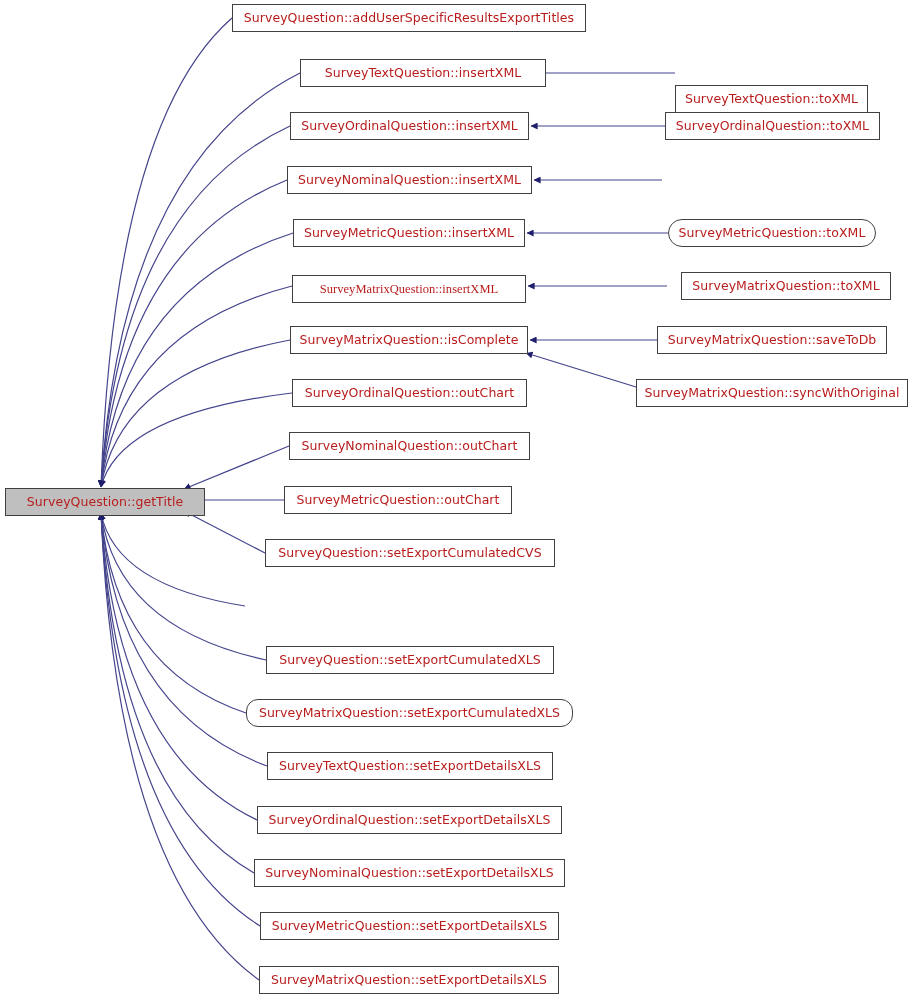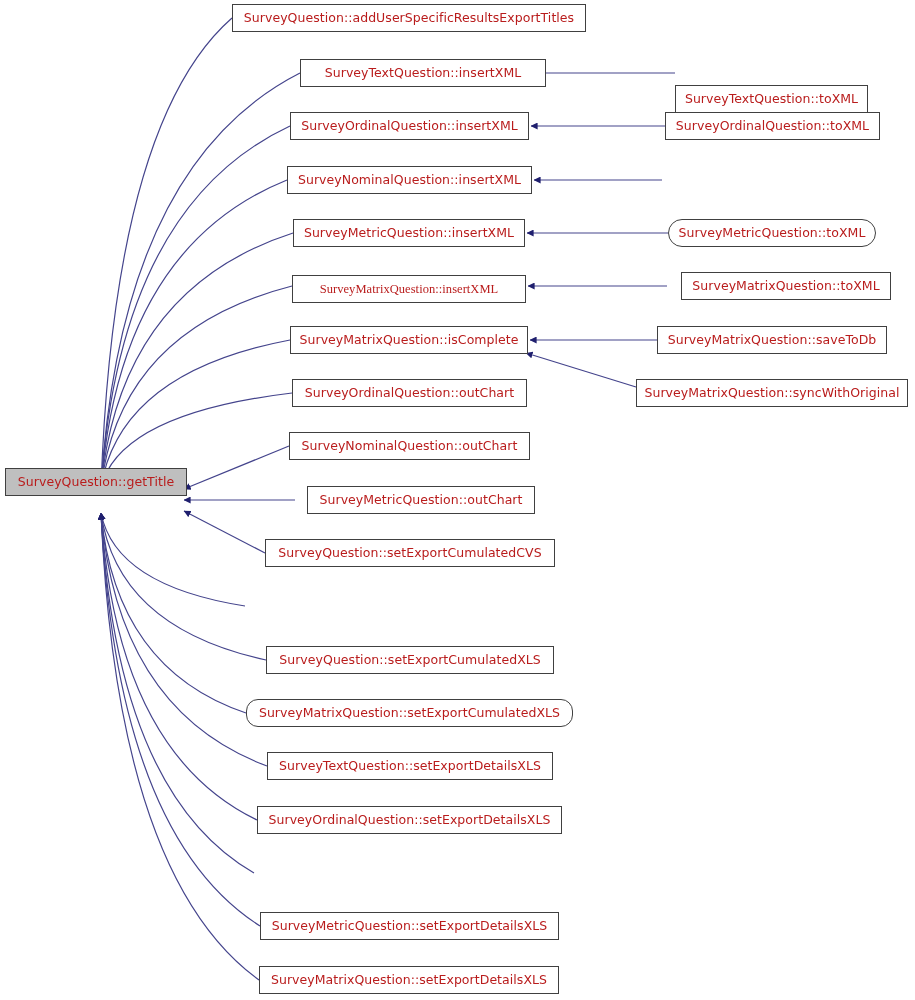--- a/index.html
+++ b/index.html
@@ -80,21 +80,21 @@
       <path d="M 260 926 Q 116.9 835.14 101 513" fill="none" stroke="#44448c" stroke-width="1.2" marker-end="url(#arrowhead)"></path>
       <path d="M 259 980 Q 116.8 877.26 101 513" fill="none" stroke="#44448c" stroke-width="1.2" marker-end="url(#arrowhead)"></path>
       <path d="M 675 73 L 522 73" fill="none" stroke="#44448c" stroke-width="1.2" marker-end="url(#arrowhead)"></path>
       <path d="M 665 126 L 531 126" fill="none" stroke="#44448c" stroke-width="1.2" marker-end="url(#arrowhead)"></path>
       <path d="M 662 180 L 534 180" fill="none" stroke="#44448c" stroke-width="1.2" marker-end="url(#arrowhead)"></path>
       <path d="M 668 233 L 527 233" fill="none" stroke="#44448c" stroke-width="1.2" marker-end="url(#arrowhead)"></path>
       <path d="M 667 286 L 528 286" fill="none" stroke="#44448c" stroke-width="1.2" marker-end="url(#arrowhead)"></path>
       <path d="M 657 340 L 530 340" fill="none" stroke="#44448c" stroke-width="1.2" marker-end="url(#arrowhead)"></path>
       <path d="M 636 387 L 526 353" fill="none" stroke="#44448c" stroke-width="1.2" marker-end="url(#arrowhead)"></path>
     </svg>
-<div class="node focus" style="left: 5px; top: 468px; width: 182px;">
+<div class="node focus" style="left: 5px; top: 488px; width: 200px;">
       <span class="node-label">SurveyQuestion::getTitle</span>
     </div>
     <div class="node" style="left: 232px; top: 4px; width: 354px;">
       <span class="node-label">SurveyQuestion::addUserSpecificResultsExportTitles</span>
     </div>
     <div class="node" style="left: 300px; top: 59px; width: 246px;">
       <span class="node-label">SurveyTextQuestion::insertXML</span>
     </div>
     <div class="node" style="left: 290px; top: 112px; width: 239px;">
       <span class="node-label">SurveyOrdinalQuestion::insertXML</span>
@@ -110,37 +110,40 @@
     </div>
     <div class="node" style="left: 290px; top: 326px; width: 238px;">
       <span class="node-label">SurveyMatrixQuestion::isComplete</span>
     </div>
     <div class="node" style="left: 292px; top: 379px; width: 235px;">
       <span class="node-label">SurveyOrdinalQuestion::outChart</span>
     </div>
     <div class="node" style="left: 289px; top: 432px; width: 241px;">
       <span class="node-label">SurveyNominalQuestion::outChart</span>
     </div>
-    <div class="node" style="left: 307px; top: 486px; width: 228px;">
+    <div class="node" style="left: 284px; top: 486px; width: 228px;">
       <span class="node-label">SurveyMetricQuestion::outChart</span>
     </div>
     <div class="node" style="left: 265px; top: 539px; width: 290px;">
       <span class="node-label">SurveyQuestion::setExportCumulatedCVS</span>
     </div>
     <div class="node" style="left: 266px; top: 646px; width: 288px;">
       <span class="node-label">SurveyQuestion::setExportCumulatedXLS</span>
     </div>
     <div class="node" style="left: 246px; top: 699px; width: 327px; border-radius: 12px;">
       <span class="node-label">SurveyMatrixQuestion::setExportCumulatedXLS</span>
     </div>
     <div class="node" style="left: 267px; top: 752px; width: 286px;">
       <span class="node-label">SurveyTextQuestion::setExportDetailsXLS</span>
     </div>
     <div class="node" style="left: 257px; top: 806px; width: 305px;">
       <span class="node-label">SurveyOrdinalQuestion::setExportDetailsXLS</span>
+    </div>
+    <div class="node" style="left: 254px; top: 859px; width: 311px;">
+      <span class="node-label">SurveyNominalQuestion::setExportDetailsXLS</span>
     </div>
     <div class="node" style="left: 260px; top: 912px; width: 299px;">
       <span class="node-label">SurveyMetricQuestion::setExportDetailsXLS</span>
     </div>
     <div class="node" style="left: 259px; top: 966px; width: 300px;">
       <span class="node-label">SurveyMatrixQuestion::setExportDetailsXLS</span>
     </div>
     <div class="node" style="left: 675px; top: 59px; width: 193px; margin-top: 26px;">
       <span class="node-label">SurveyTextQuestion::toXML</span>
     </div>

